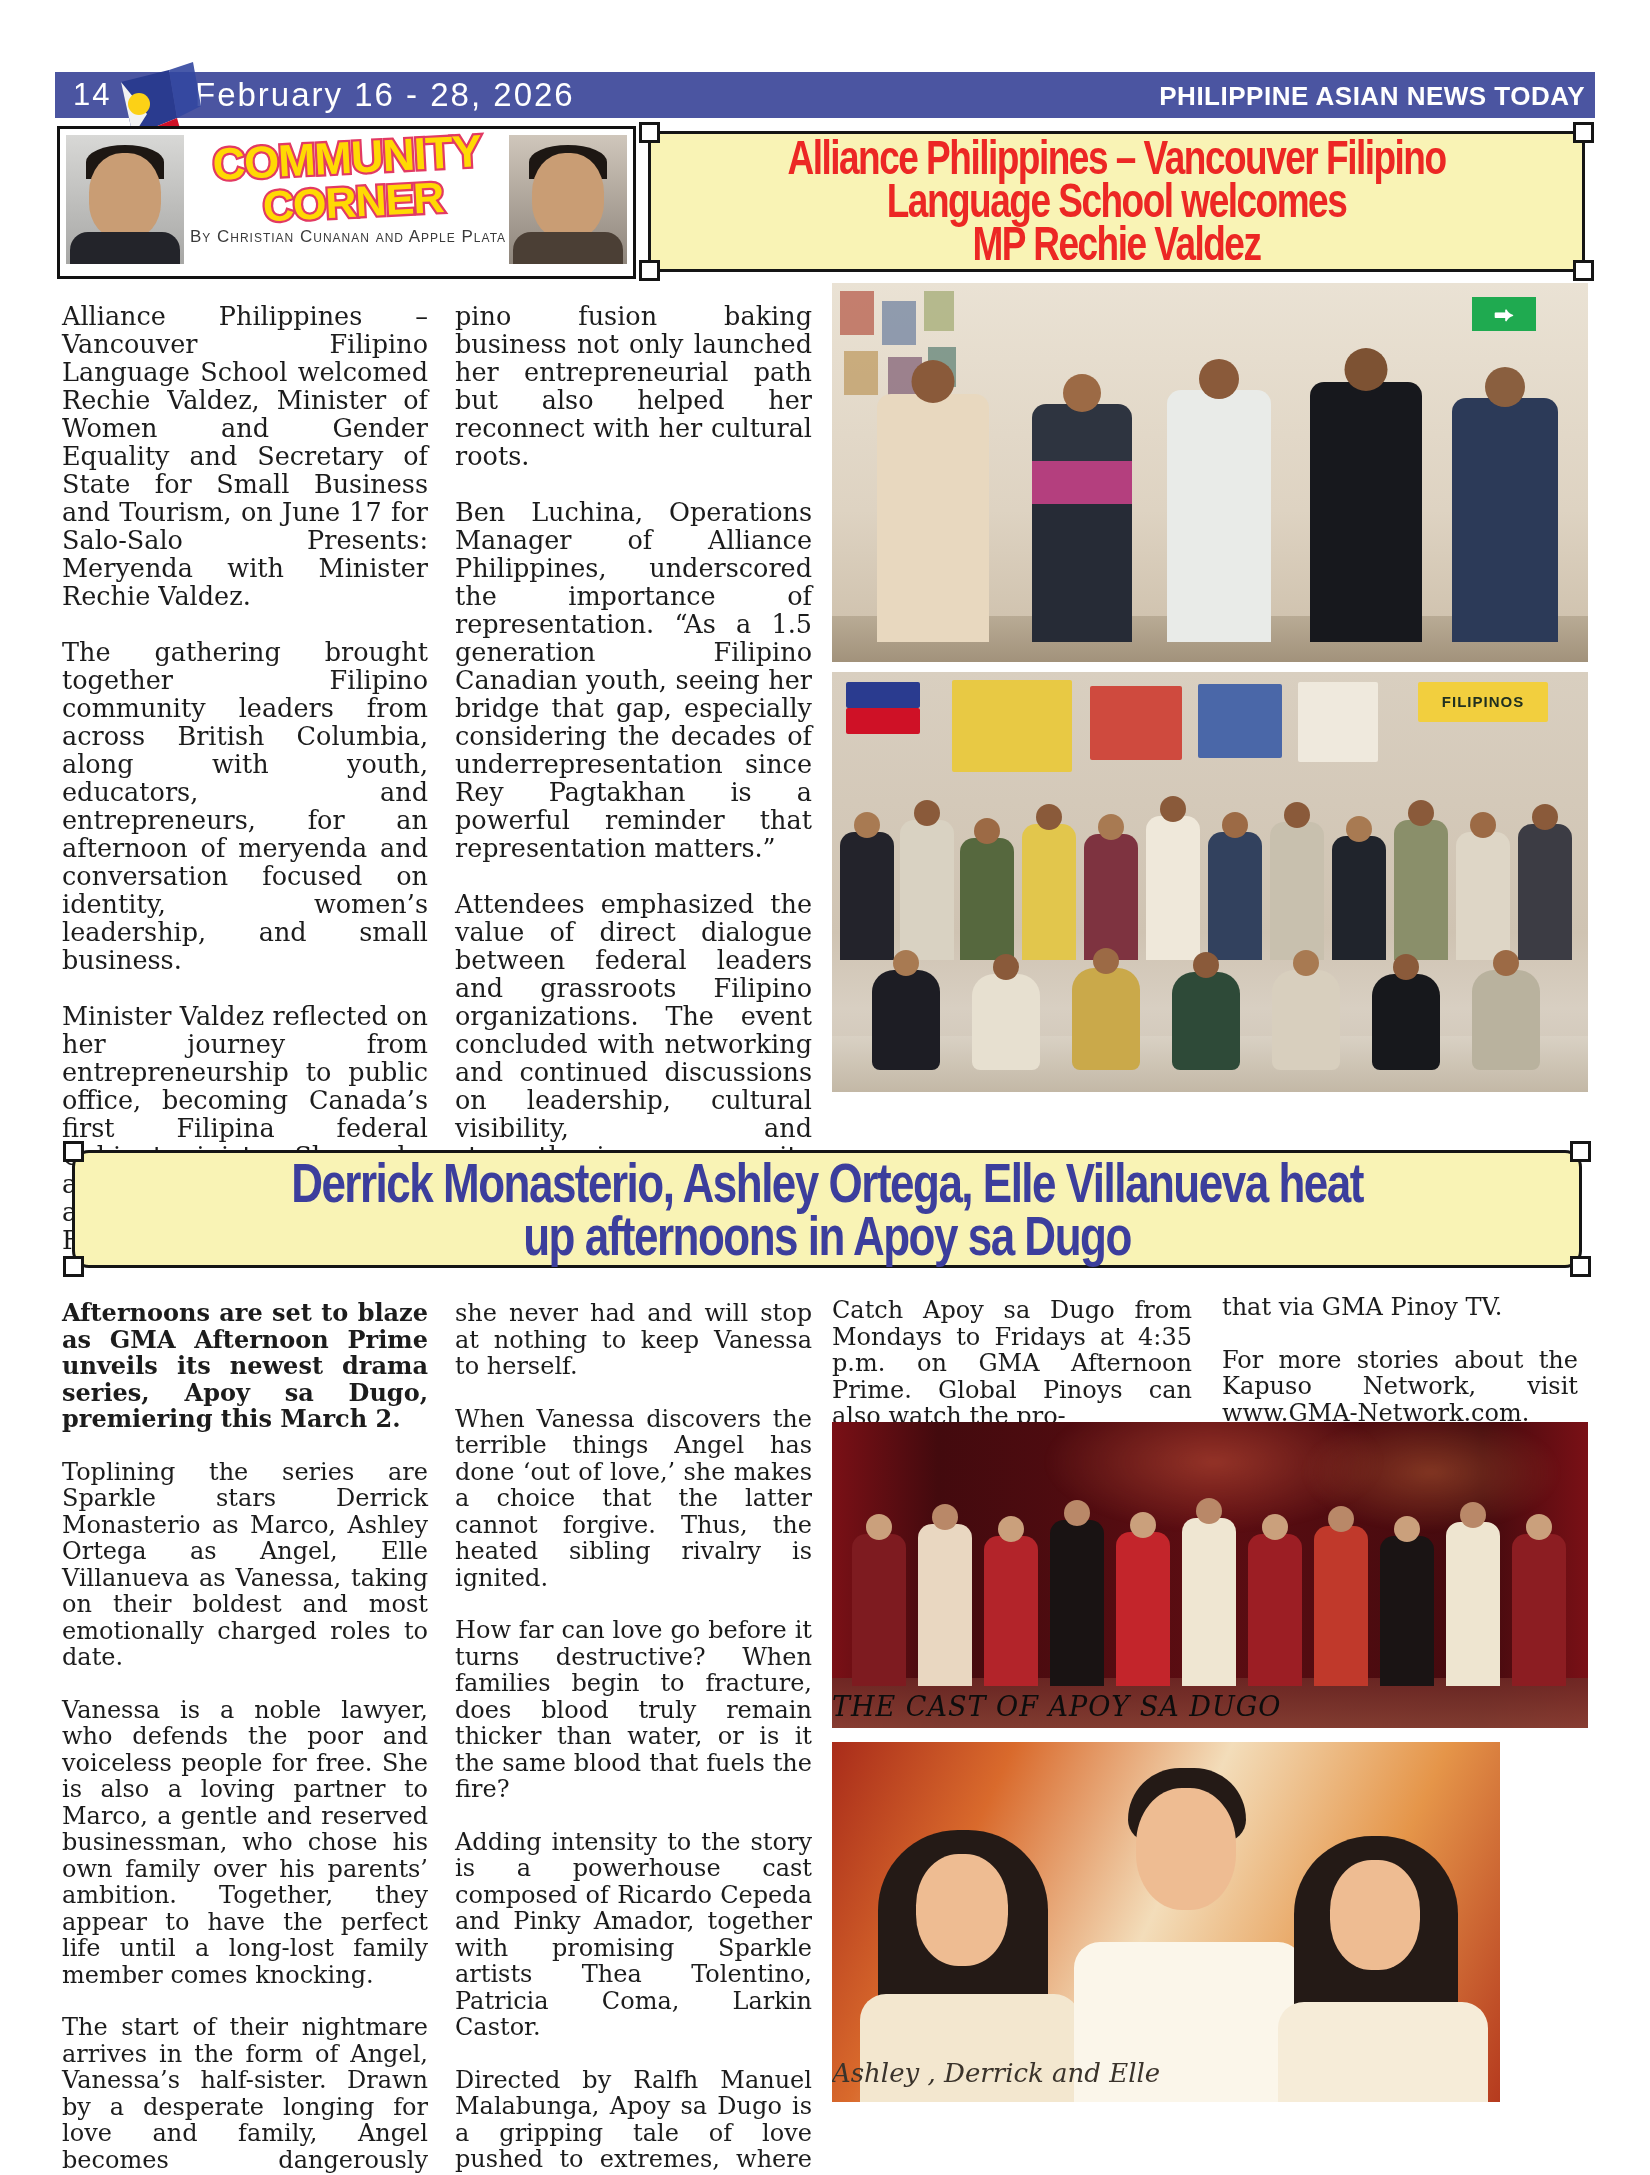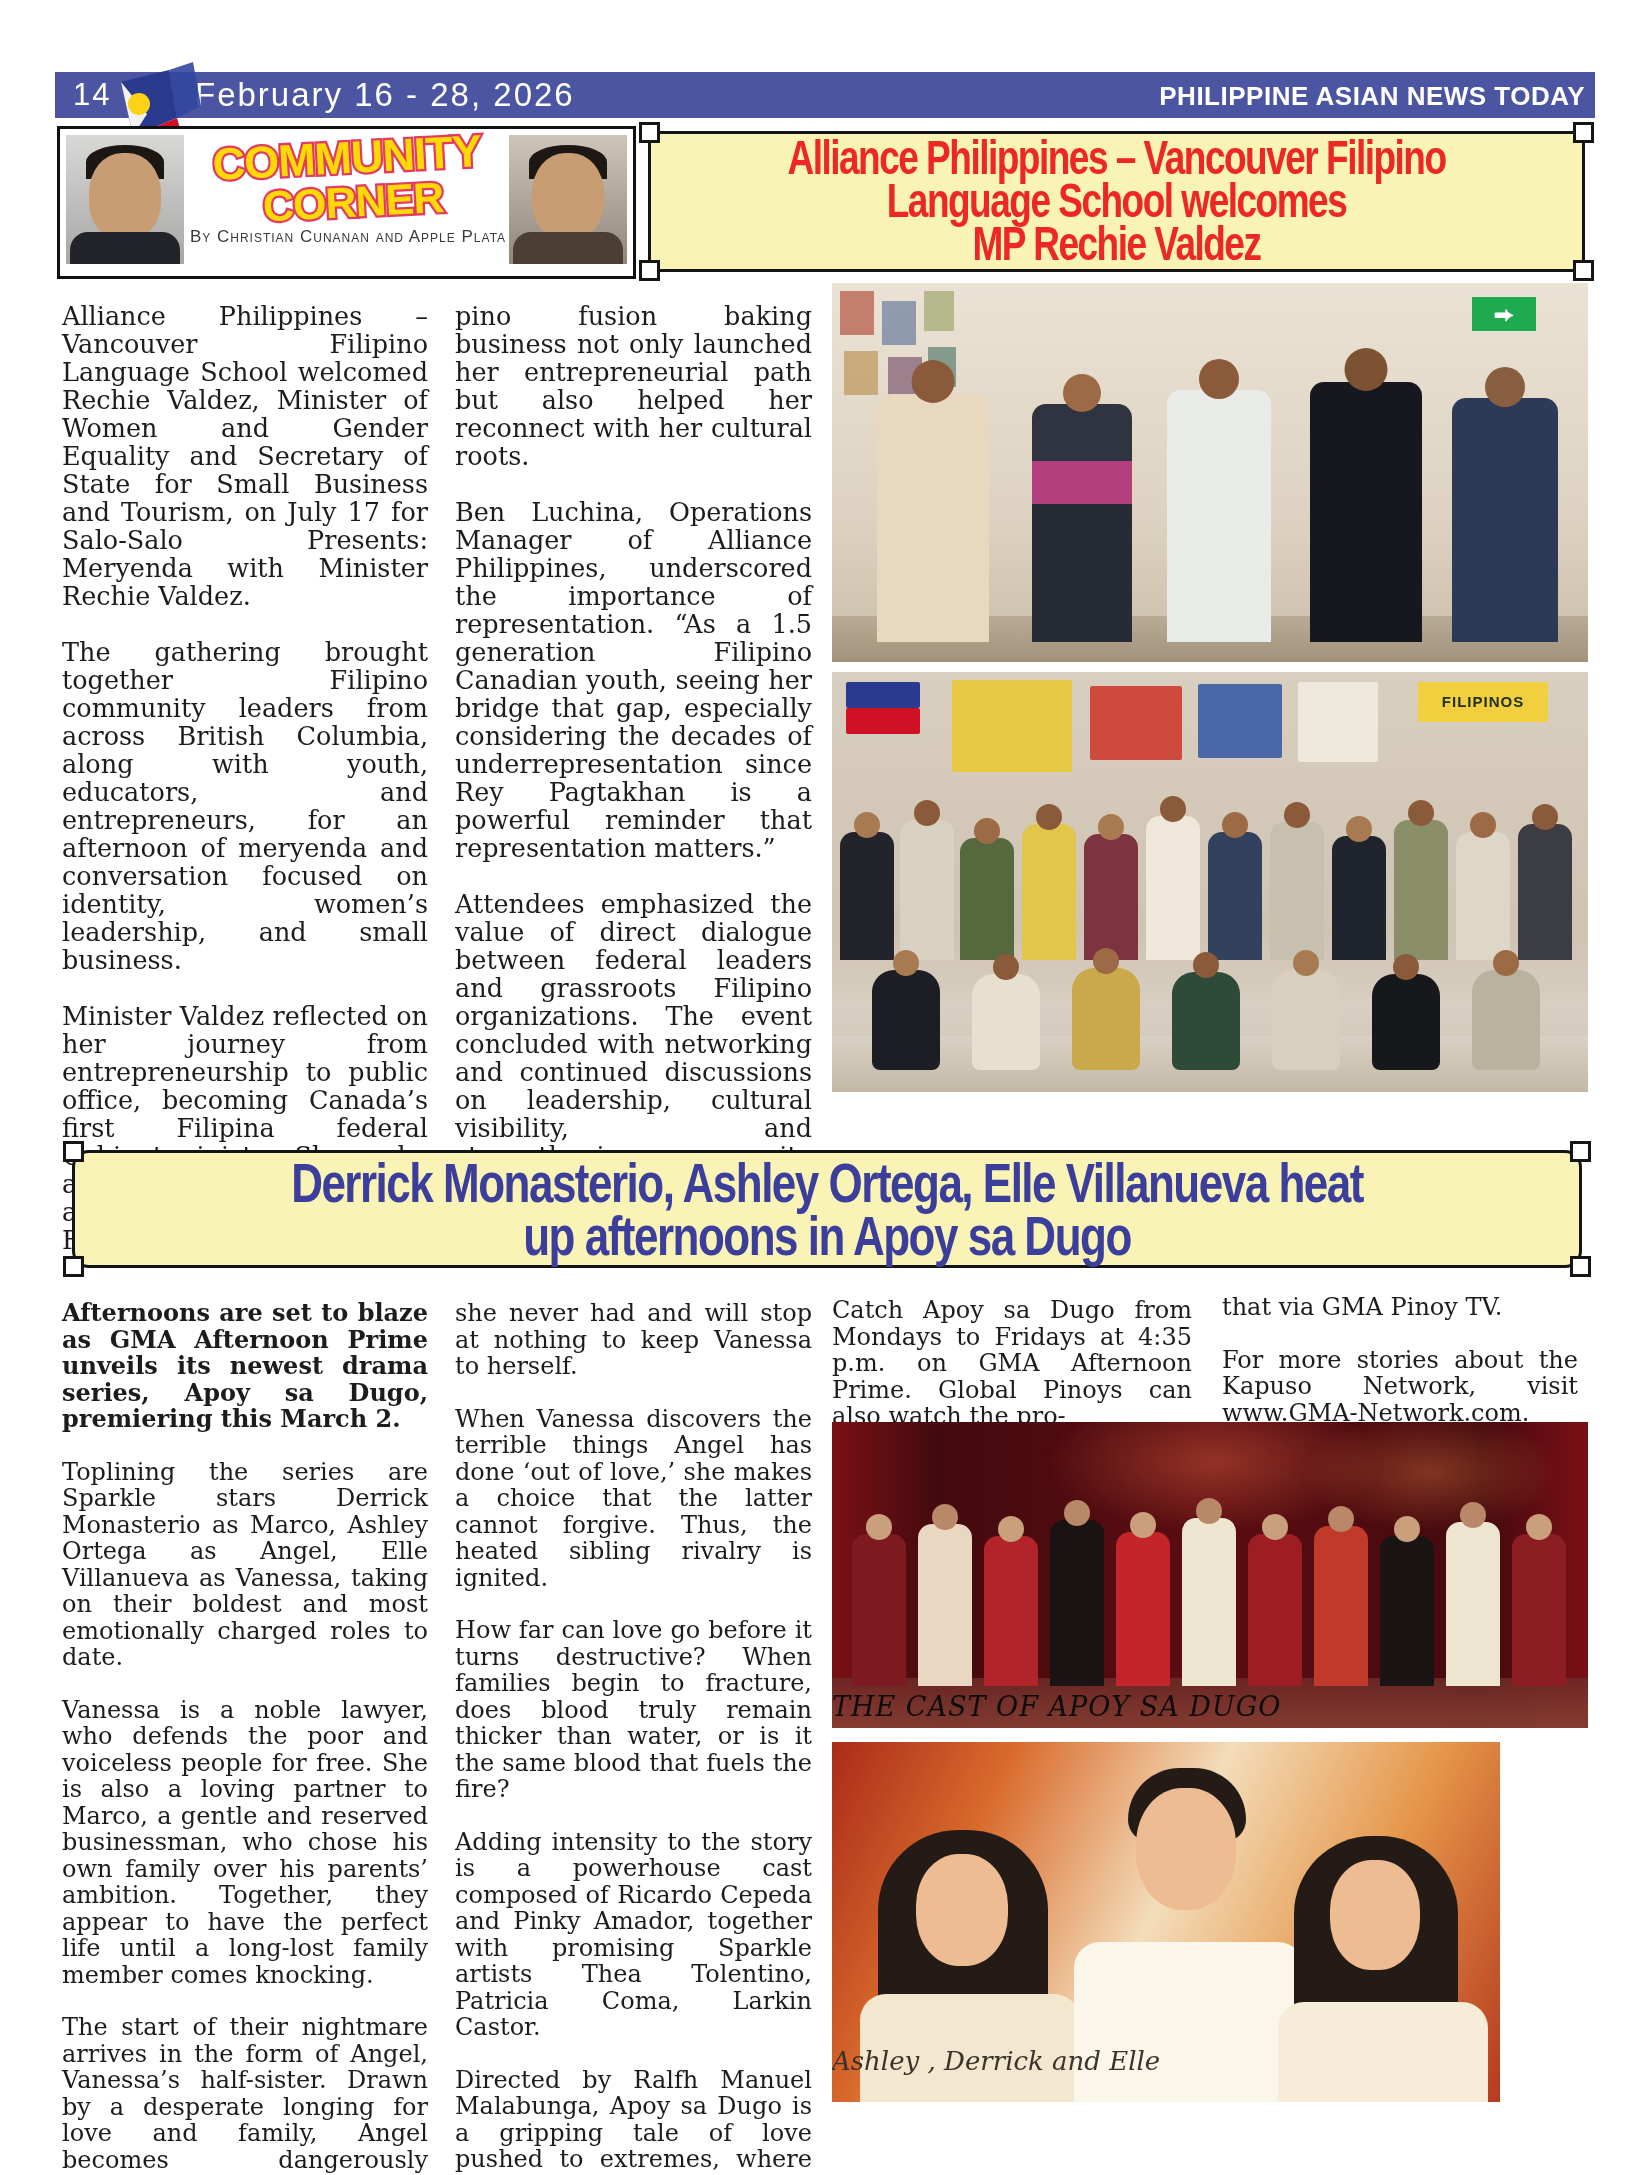--- a/index.html
+++ b/index.html
@@ -84,21 +84,21 @@
          linear-gradient(#c2a06a,#c2a06a) 4px 60px/34px 44px,
          linear-gradient(#8a6b7e,#8a6b7e) 48px 66px/34px 44px,
          linear-gradient(#6b8a7e,#6b8a7e) 88px 56px/28px 40px;
         background-repeat:no-repeat;}
   .poster{position:absolute;border-radius:2px;}
   .person{position:absolute;bottom:0;}
   .person .bd{position:absolute;left:0;right:0;bottom:0;top:0;border-radius:14px 14px 0 0;}
   .person .hd{position:absolute;left:50%;transform:translateX(-50%);border-radius:50%;}
   .caption{position:absolute;left:0;right:0;text-align:left;font-style:italic;}
   #cap1{bottom:6px;color:#0d0d0d;font-size:27px;letter-spacing:1px;}
-  #cap2{bottom:26px;color:#3a332b;font-size:26px;}
+  #cap2{bottom:14px;color:#3a332b;font-size:26px;}
   .bust{position:absolute;}
   .bust .hair{position:absolute;background:#241a16;}
   .bust .face{position:absolute;background:#eebc92;border-radius:46%;}
   .bust .body{position:absolute;bottom:0;border-radius:26px 26px 0 0;}
   .glow{position:absolute;border-radius:50%;filter:blur(2px);}
 </style>
 </head>
 <body>
 
 <div id="page">
@@ -149,21 +149,21 @@
     <div class="corner c-bl"></div>
     <div class="corner c-br"></div>
     <div class="hl">
       <div class="hl-line">Alliance Philippines – Vancouver Filipino</div>
       <div class="hl-line">Language School welcomes</div>
       <div class="hl-line">MP Rechie Valdez</div>
     </div>
   </section>
 
   <div class="col a1 a1c1">
-    <p>Alliance Philippines – Vancouver Filipino Language School welcomed Rechie Valdez, Minister of Women and Gender Equality and Secretary of State for Small Business and Tourism, on July 17 for Salo-Salo Presents: Meryenda with Minister Rechie Valdez.</p>
+    <p>Alliance Philippines – Vancouver Filipino Language School welcomed Rechie Valdez, Minister of Women and Gender Equality and Secretary of State for Small Business and Tourism, on June 17 for Salo-Salo Presents: Meryenda with Minister Rechie Valdez.</p>
     <p>The gathering brought together Filipino community leaders from across British Columbia, along with youth, educators, and entrepreneurs, for an afternoon of meryenda and conversation focused on identity, women’s leadership, and small business.</p>
     <p>Minister Valdez reflected on her journey from entrepreneurship to public office, becoming Canada’s first Filipina federal Cabinet minister. She spoke about pivoting with purpose and shared how building a Fili-</p>
   </div>
   <div class="col a1 a1c2">
     <p>pino fusion baking business not only launched her entrepreneurial path but also helped her reconnect with her cultural roots.</p>
     <p>Ben Luchina, Operations Manager of Alliance Philippines, underscored the importance of representation. “As a 1.5 generation Filipino Canadian youth, seeing her bridge that gap, especially considering the decades of underrepresentation since Rey Pagtakhan is a powerful reminder that representation matters.”</p>
     <p>Attendees emphasized the value of direct dialogue between federal leaders and grassroots Filipino organizations. The event concluded with networking and continued discussions on leadership, cultural visibility, and strengthening community connections across British Columbia.</p>
   </div>
 
   <div class="photo" id="photo1">

